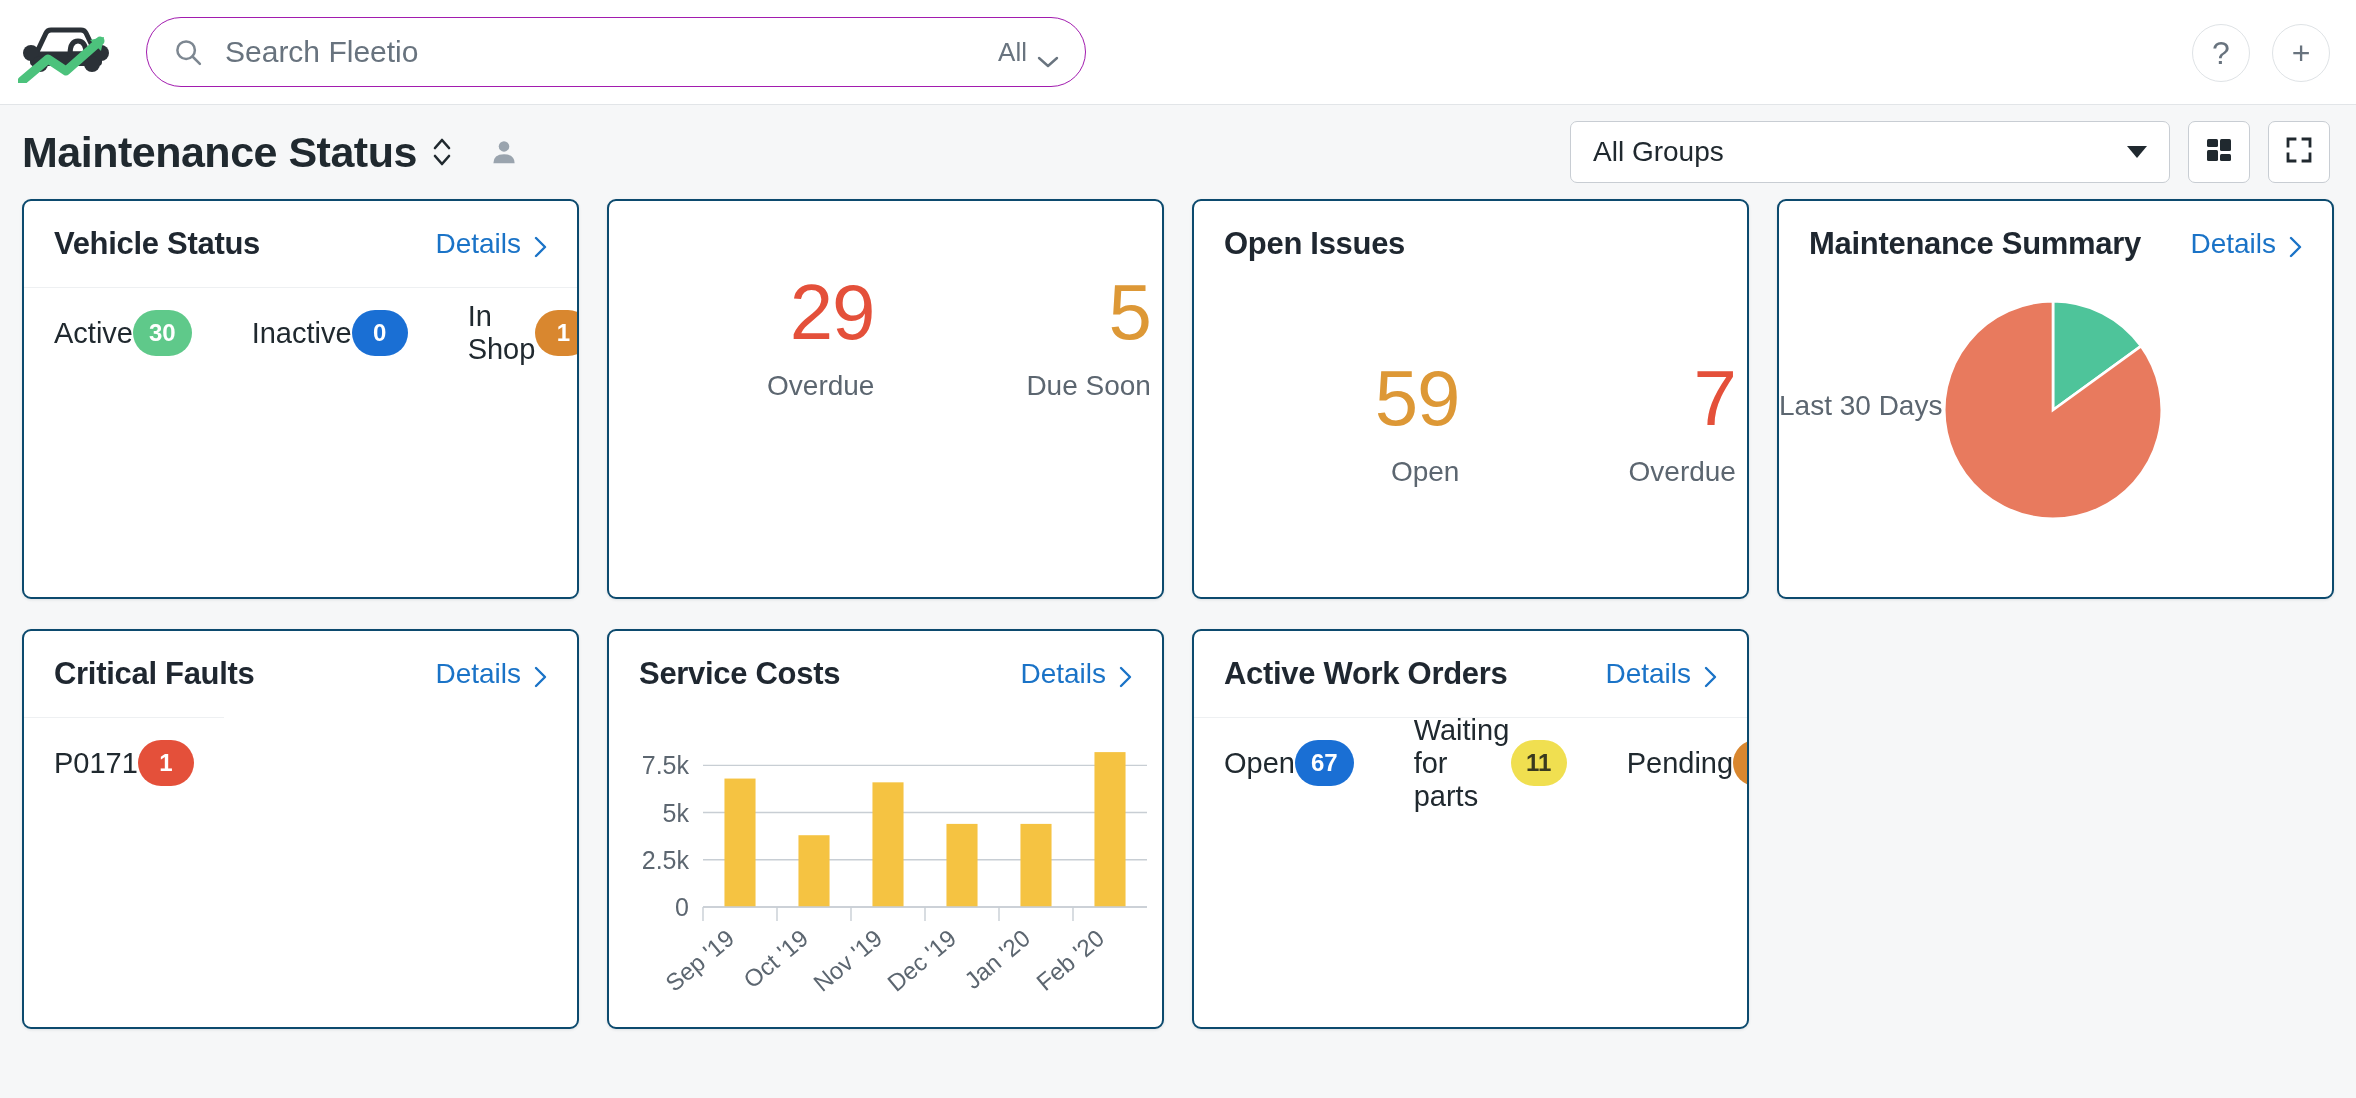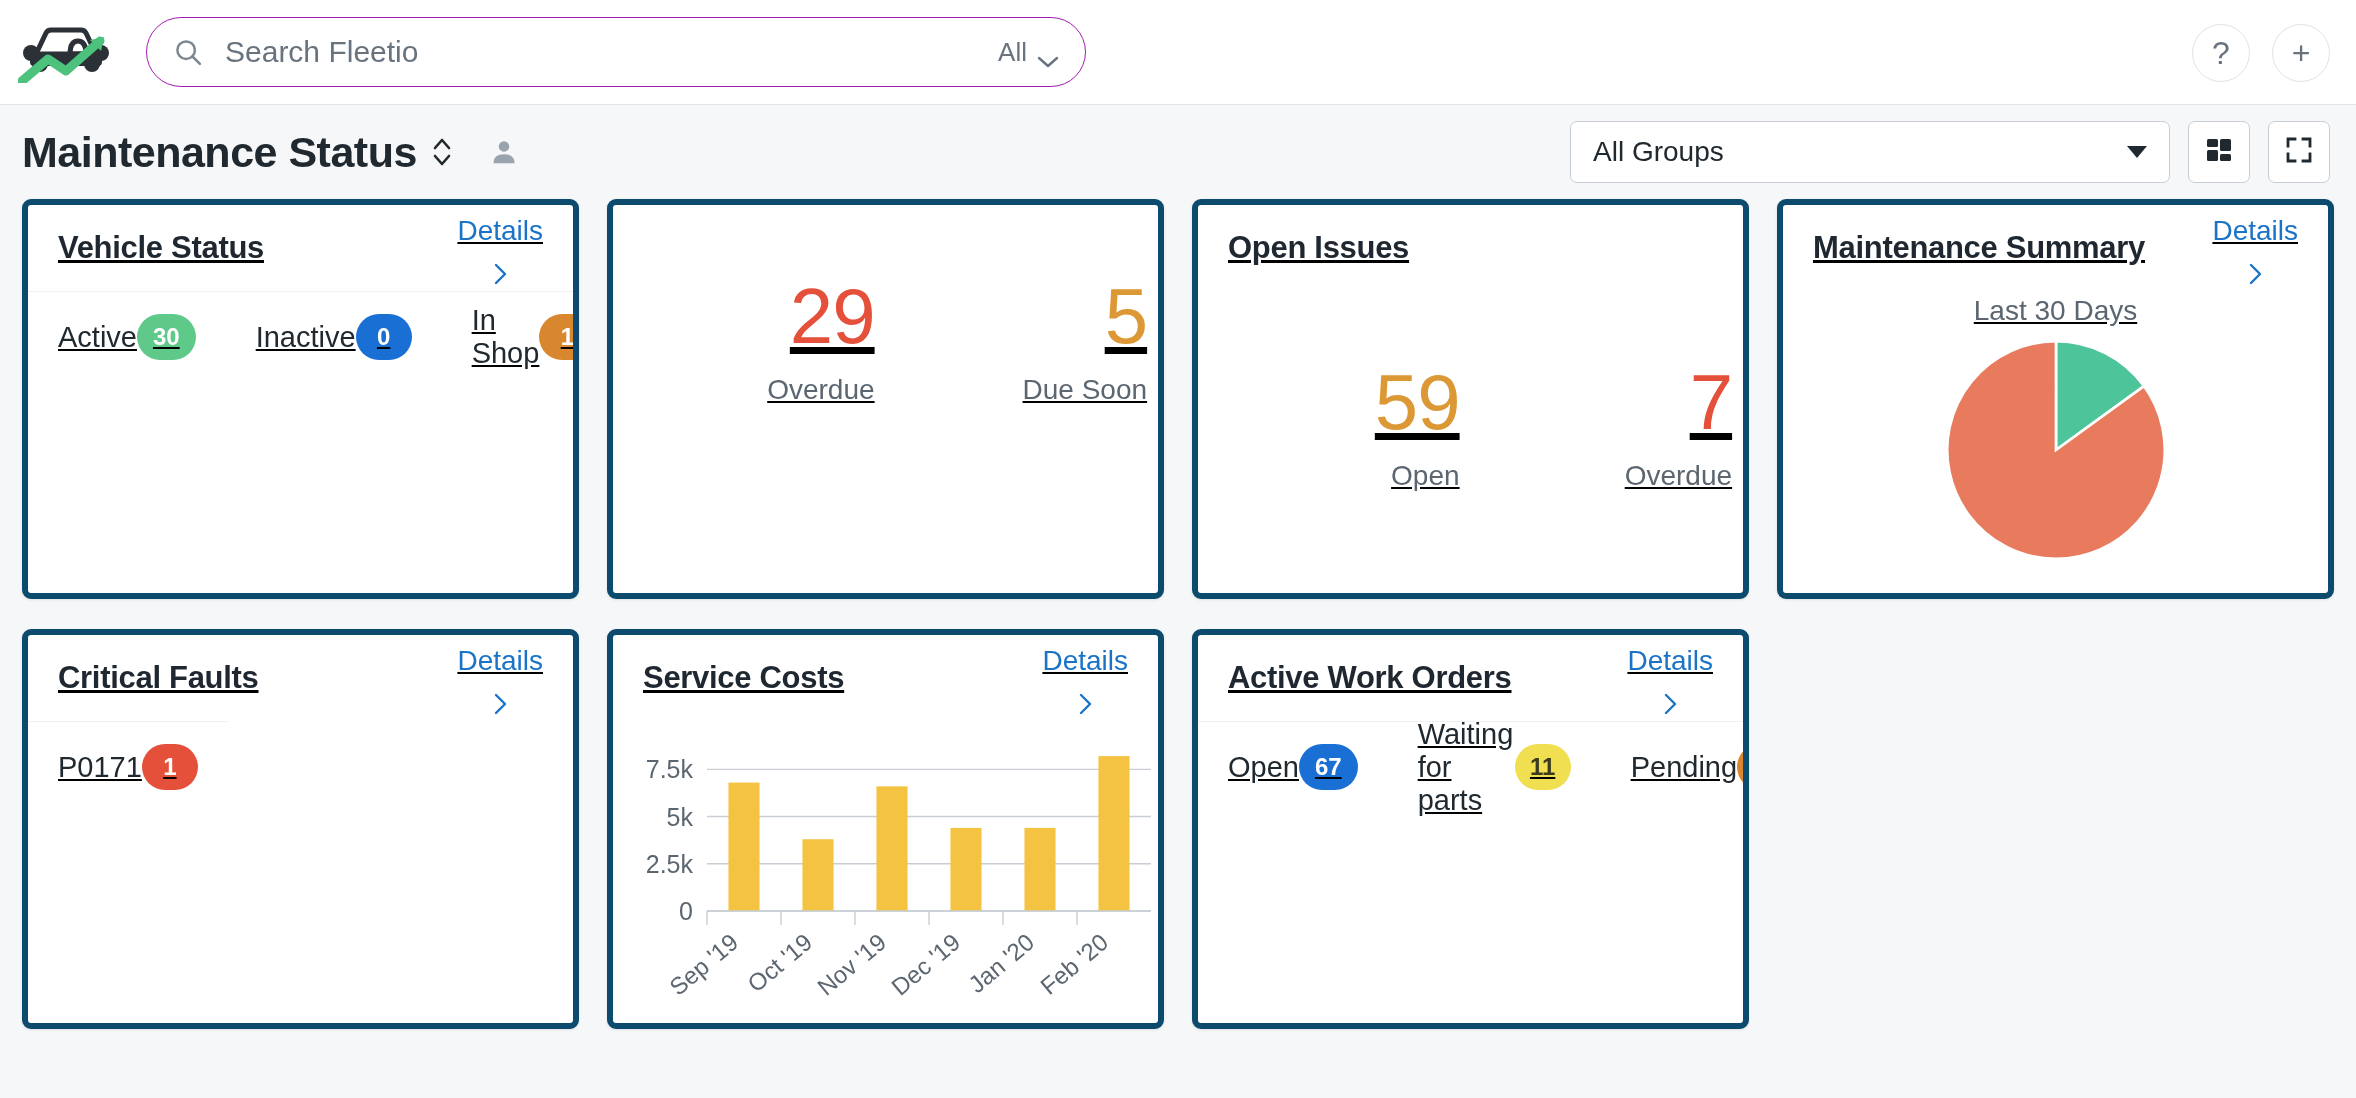--- a/index.html
+++ b/index.html
@@ -110,41 +110,40 @@
 
   
   .grid {
     padding: 0 22px;
     display: grid;
     grid-template-columns: repeat(4, 1fr);
     gap: 30px 28px;
   }
   .card {
     background: #fff;
-    border: 6px solid #0c4a6e;
+    border: 2px solid #0c4a6e;
     border-radius: 9px;
     box-shadow: 0 1px 3px rgba(20,30,40,0.10);
     height: 400px;
     overflow: hidden;
     position: relative;
-    text-decoration: underline;
   }
   .card-head {
     height: 86px;
     display: flex; align-items: center; justify-content: space-between;
     padding: 0 30px;
     flex: 0 0 auto;
   }
   .card-title {
     font-size: 31px; font-weight: bold; color: #1f2730;
     letter-spacing: -0.3px;
   }
   .details-link {
     display: flex; align-items: center; gap: 13px;
-    color: #1a73c7; font-size: 28px; cursor: pointer; flex-direction: column;
+    color: #1a73c7; font-size: 28px; cursor: pointer;
   }
   .details-link .chev { width: 13px; height: 22px; }
 
   
   .rows { display: flex; flex-direction: row; }
   .row {
     height: 91px;
     display: flex; align-items: center; justify-content: space-between;
     padding: 0 30px;
     border-top: 1px solid #eef0f2;
@@ -178,21 +177,21 @@
     display: inline-block;
     width: 0; height: 0;
     border-left: 17px solid transparent;
     border-right: 17px solid transparent;
     border-bottom: 27px solid #e4503a;
     vertical-align: 14px;
     margin-right: 4px;
   }
 
   
-  .pie-wrap { display: flex; flex-direction: column; align-items: center; }
+  .pie-wrap { display: flex; flex-direction: row; align-items: center; }
   .pie-caption { font-size: 28px; color: #5c6670; margin-top: 4px; }
 
   
   .chart-area { padding: 0 18px 0 8px; }
   .yticklabel { font-size: 25px; fill: #5c6670; text-anchor: end; }
   .xticklabel { font-size: 24px; fill: #5c6670; }
 </style>
 </head>
 <body>
 

